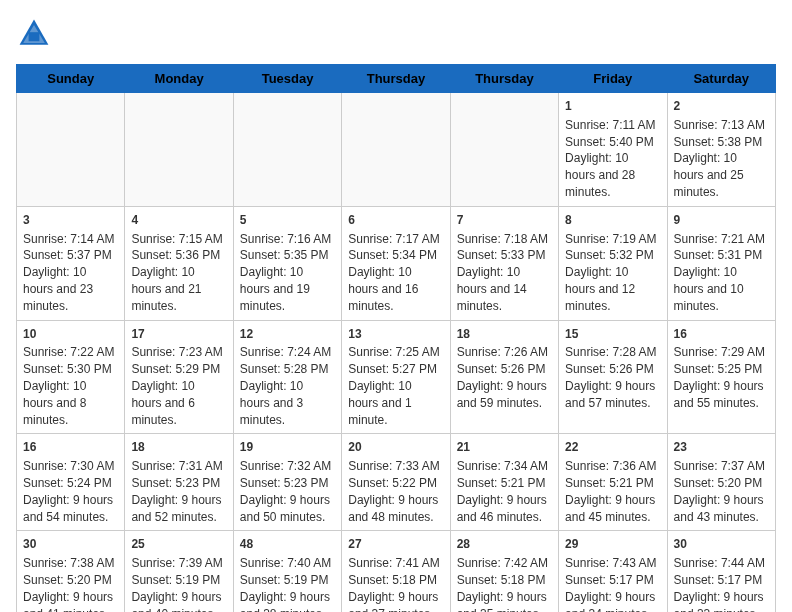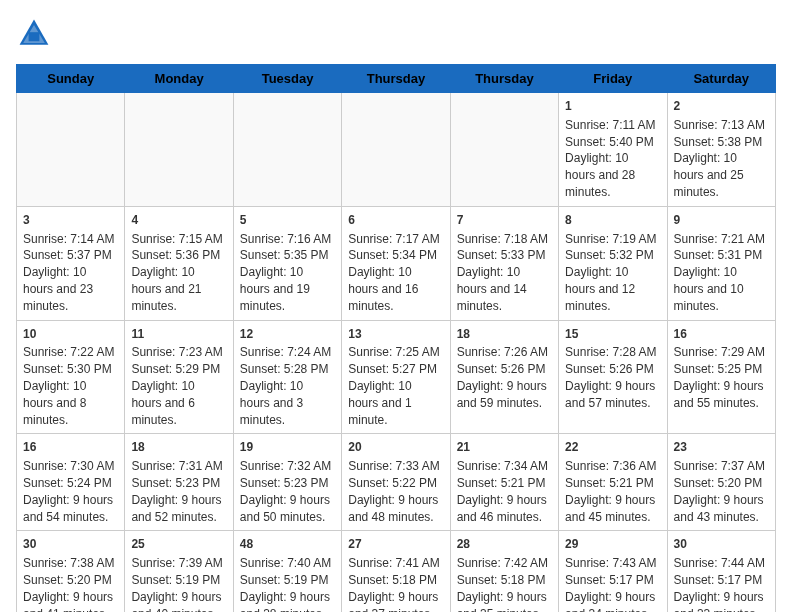--- a/index.html
+++ b/index.html
@@ -159,21 +159,21 @@
           <span class="day-number">9</span>
           <div class="day-info">Sunrise: 7:21 AM<br>Sunset: 5:31 PM<br>Daylight: 10 hours and 10 minutes.</div>
         </td>
       </tr>
       <tr>
         <td>
           <span class="day-number">10</span>
           <div class="day-info">Sunrise: 7:22 AM<br>Sunset: 5:30 PM<br>Daylight: 10 hours and 8 minutes.</div>
         </td>
         <td>
-          <span class="day-number">11</span>
+          <span class="day-number">17</span>
           <div class="day-info">Sunrise: 7:23 AM<br>Sunset: 5:29 PM<br>Daylight: 10 hours and 6 minutes.</div>
         </td>
         <td>
           <span class="day-number">12</span>
           <div class="day-info">Sunrise: 7:24 AM<br>Sunset: 5:28 PM<br>Daylight: 10 hours and 3 minutes.</div>
         </td>
         <td>
           <span class="day-number">13</span>
           <div class="day-info">Sunrise: 7:25 AM<br>Sunset: 5:27 PM<br>Daylight: 10 hours and 1 minute.</div>
         </td>

